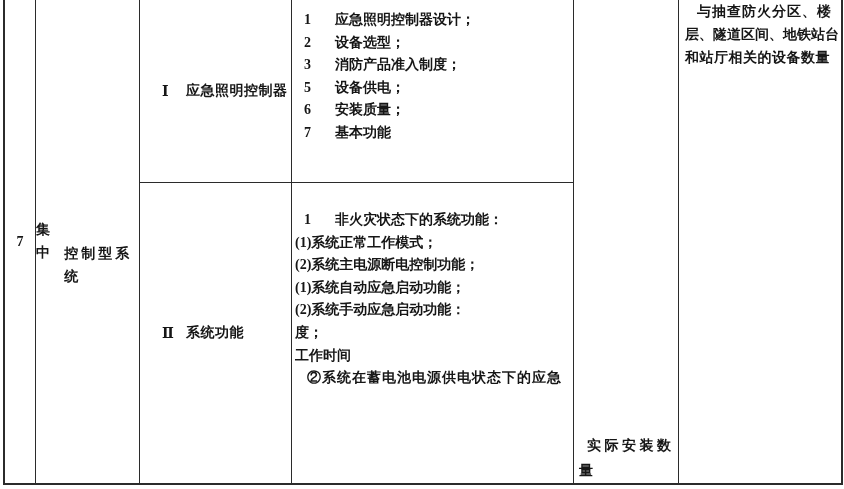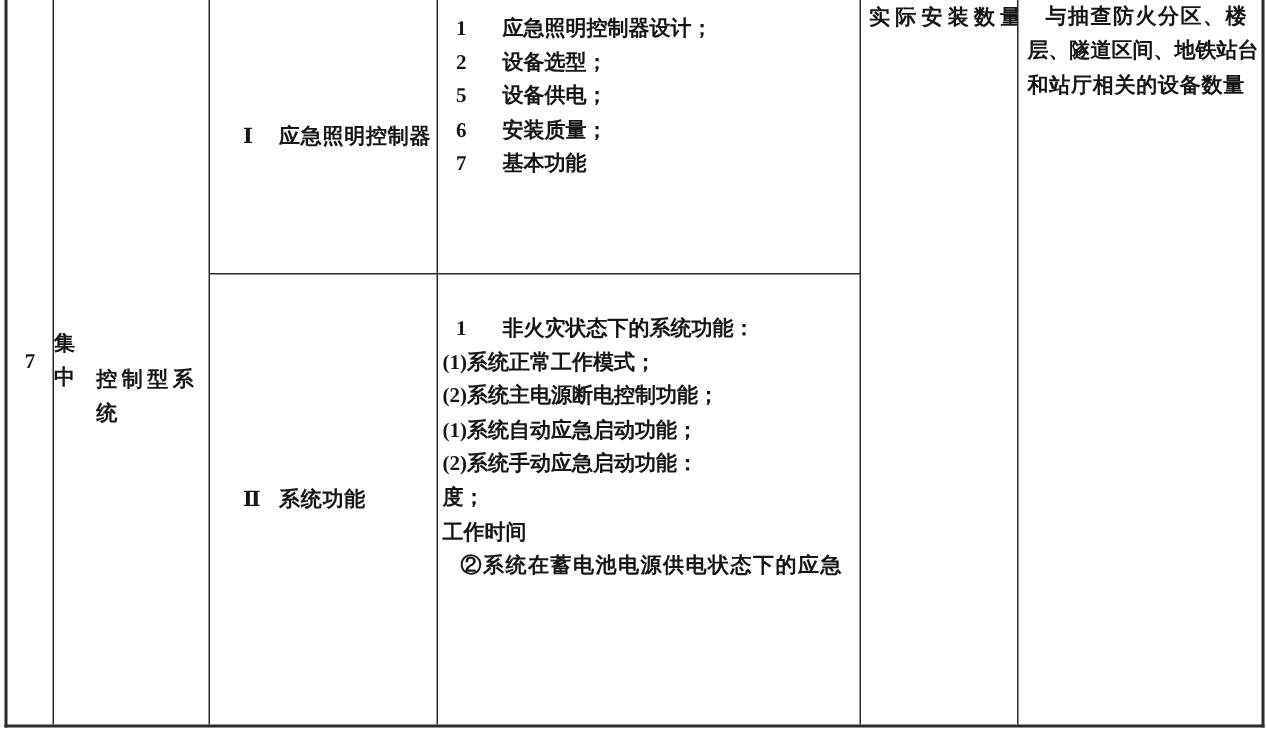--- a/index.html
+++ b/index.html
@@ -29,21 +29,21 @@
     box-sizing:content-box;
   }
   .cell{border-right:1px solid var(--bc);box-sizing:border-box;overflow:hidden;}
   .cell.last{border-right:none;}
   .c-seq{grid-area:1/1/3/2;display:flex;align-items:center;justify-content:center;}
   .c-name{grid-area:1/2/3/3;display:flex;flex-direction:row;align-items:center;justify-content:center;line-height:22.5px;}
   .c-sub1{grid-area:1/3/2/4;display:flex;align-items:center;padding-left:22px;border-bottom:1px solid var(--bc);}
   .c-items1{grid-area:1/4/2/5;padding:9px 4px 0 3px;line-height:22.5px;border-bottom:1px solid var(--bc);}
   .c-sub2{grid-area:2/3/3/4;display:flex;align-items:center;padding-left:22px;}
   .c-items2{grid-area:2/4/3/5;padding:26px 4px 0 3px;line-height:22.6px;}
-  .c-qty{grid-area:1/5/3/6;display:flex;flex-direction:row;justify-content:center;padding:0 5px;line-height:25px;}
+  .c-qty{grid-area:1/5/3/6;display:flex;flex-direction:column;justify-content:flex-end;padding:0 5px;line-height:25px;}
   .c-dev{grid-area:1/6/3/7;display:flex;flex-direction:column;padding:0 6px;line-height:23px;}
   .numeral{display:inline-block;width:24px;}
   .li{margin-left:9px;white-space:nowrap;}
   .num{display:inline-block;width:31px;}
   .pl{white-space:nowrap;}
   .ti{text-indent:12px;}
   .ti-sm{text-indent:8px;}
   .ls05{letter-spacing:.5px;}
   .ls1{letter-spacing:1px;}
   .ls2{letter-spacing:2px;}
@@ -66,20 +66,21 @@
     </div>
 
     <div class="cell c-sub1">
       <span class="numeral">Ⅰ</span>
       <span class="ls05">应急照明控制器</span>
     </div>
 
     <div class="cell c-items1">
       <div class="li"><span class="num">1</span><span>应急照明控制器设计；</span></div>
       <div class="li"><span class="num">2</span><span>设备选型；</span></div>
+      <div class="li"><span class="num">3</span><span>消防产品准入制度；</span></div>
       <div class="li"><span class="num">5</span><span>设备供电；</span></div>
       <div class="li"><span class="num">6</span><span>安装质量；</span></div>
       <div class="li"><span class="num">7</span><span>基本功能</span></div>
     </div>
 
     <div class="cell c-sub2">
       <span class="numeral">Ⅱ</span>
       <span class="ls05">系统功能</span>
     </div>
 

